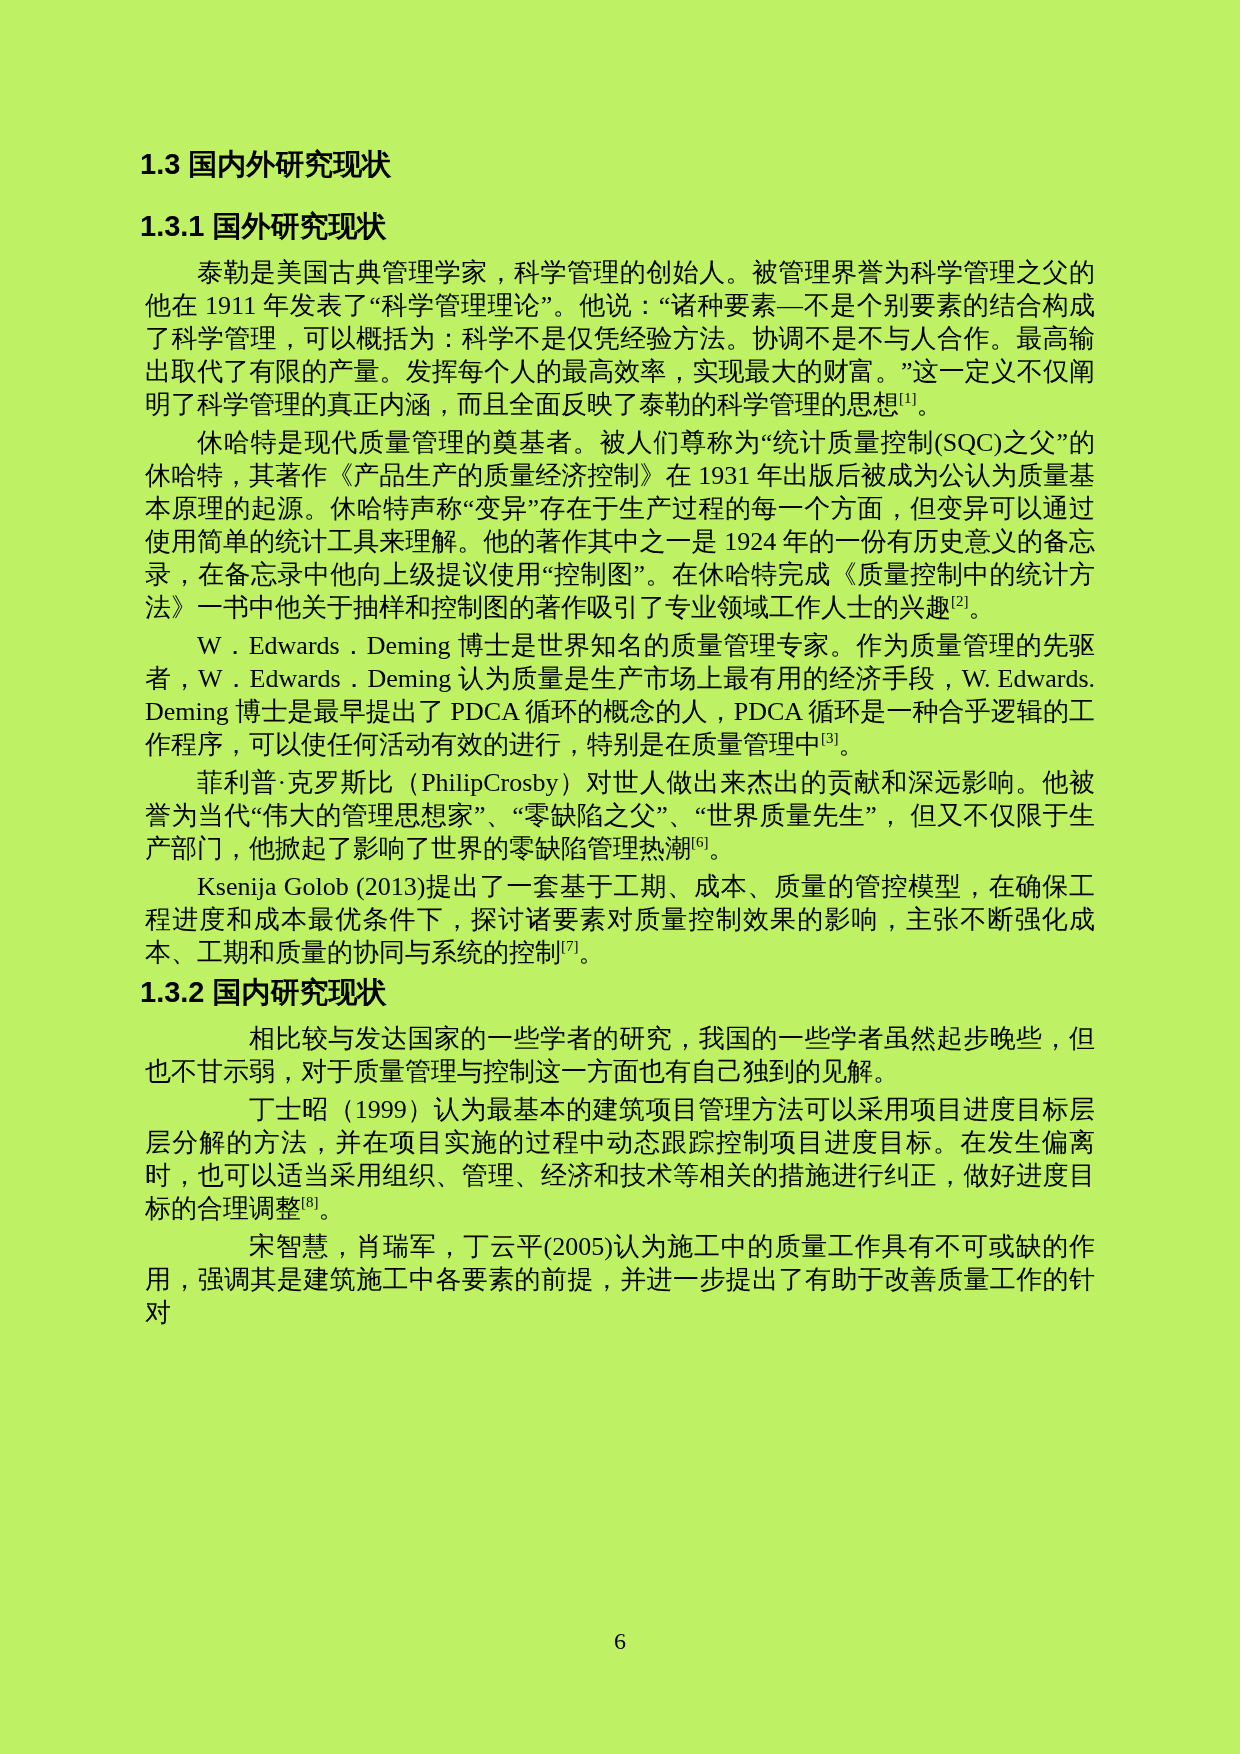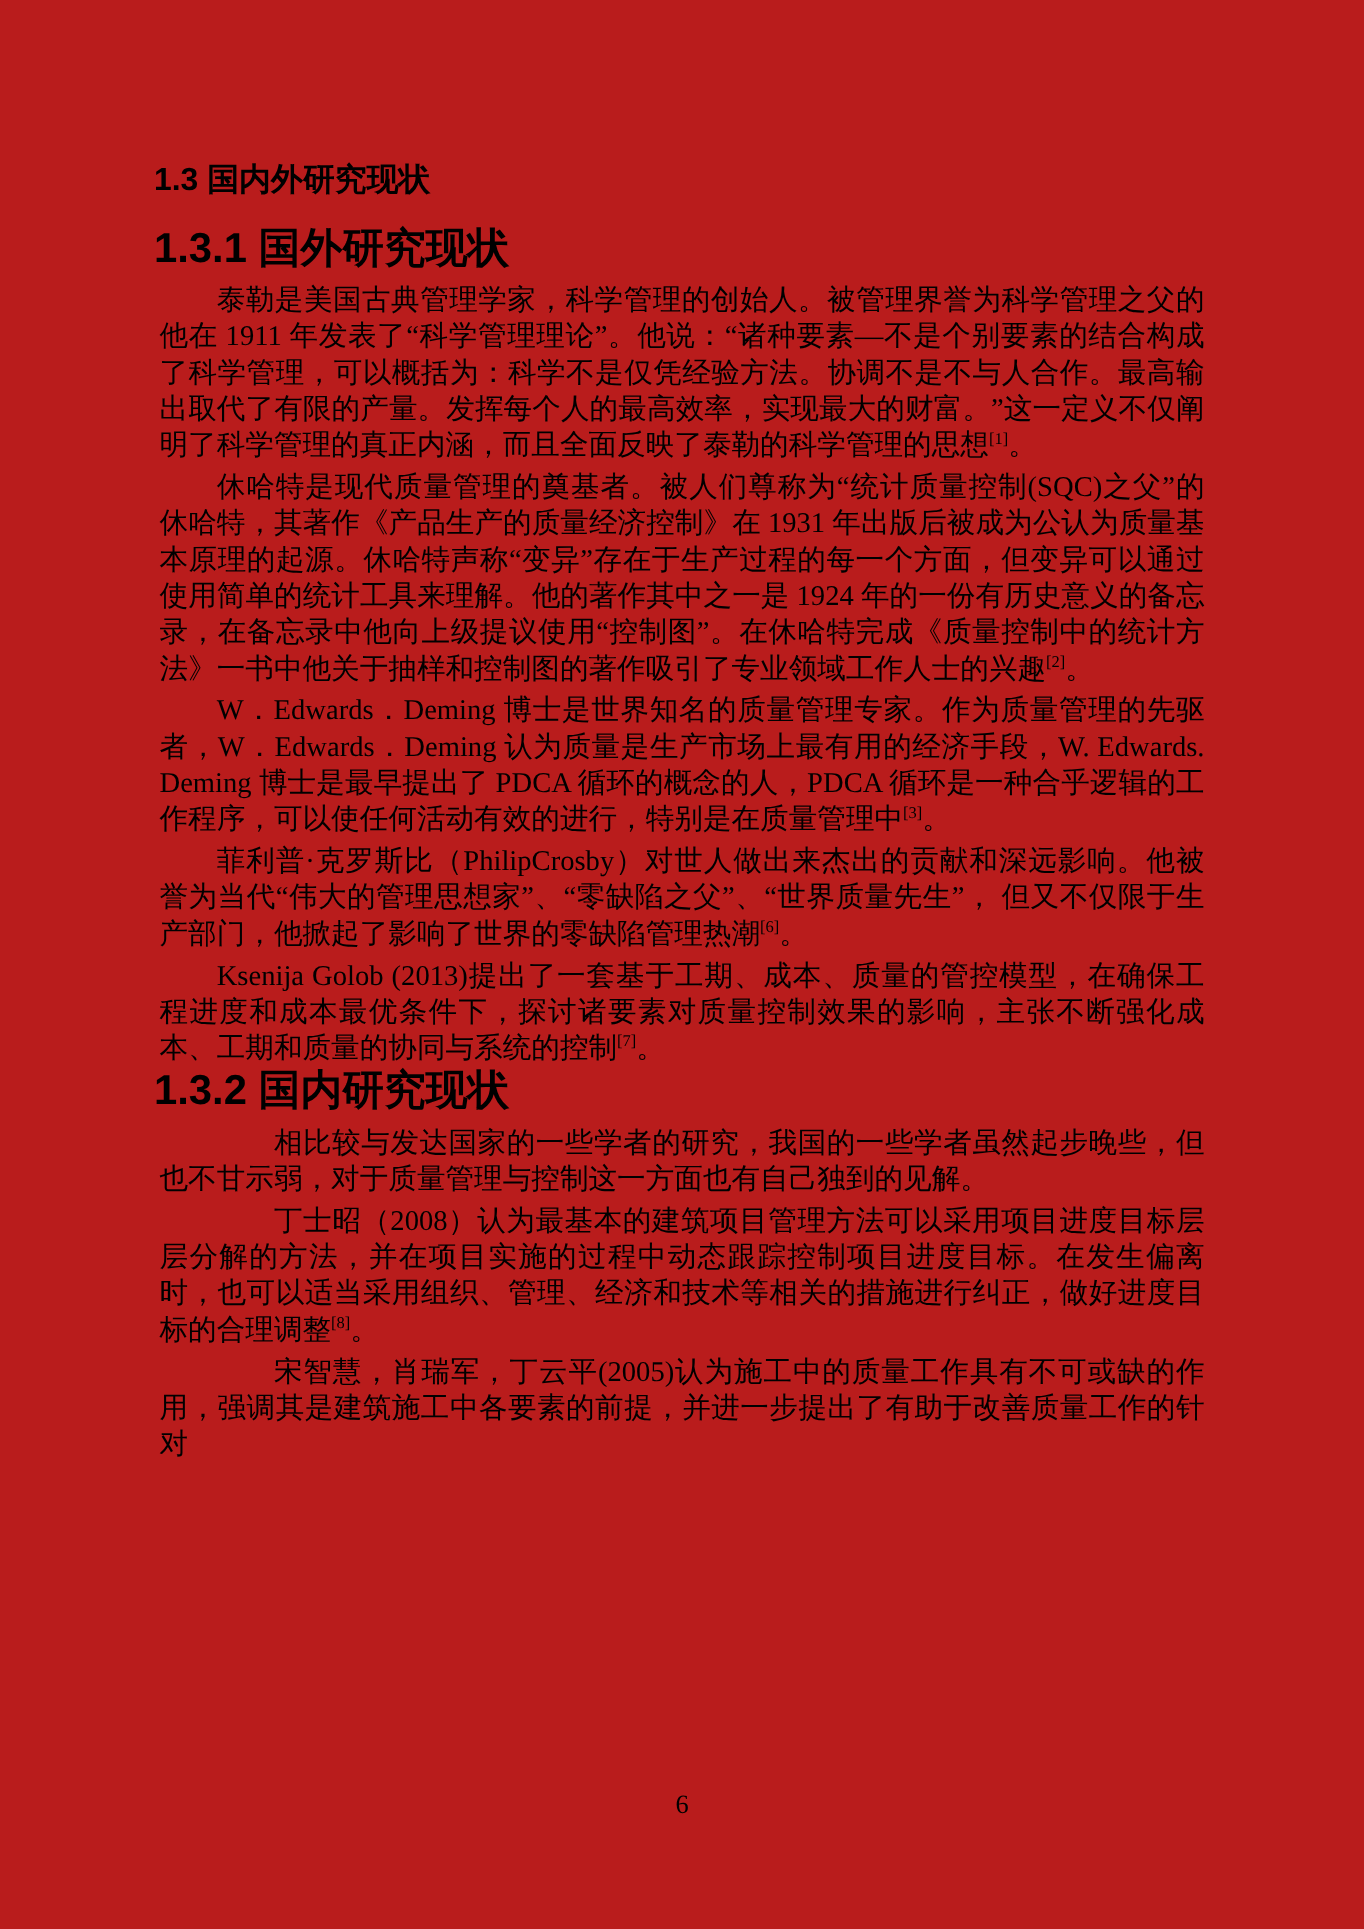--- a/index.html
+++ b/index.html
@@ -4,42 +4,42 @@
 <style>
   html, body {
     margin: 0;
     padding: 0;
     background: #ffffff;
   }
   .page {
     position: relative;
     width: 1240px;
     height: 1754px;
-    background: #b91c1c;
+    background: #bef264;
     overflow: hidden;
     font-family: "Liberation Serif", "DejaVu Serif", serif;
     color: #000000;
   }
   .content {
     position: absolute;
     left: 140px;
     right: 140px;
     top: 146px;
   }
   .h-main {
     font-family: "Liberation Sans", "DejaVu Sans", sans-serif;
     font-weight: bold;
     font-size: 29px;
     line-height: 36px;
     margin: 0 0 26px 0;
   }
   .h-sub {
     font-family: "Liberation Sans", "DejaVu Sans", sans-serif;
     font-weight: bold;
-    font-size: 38px;
+    font-size: 29px;
     line-height: 36px;
     margin: 0 0 12px 0;
   }
   .h-sub.second {
     margin-top: 0;
   }
   p.body-para {
     font-size: 26px;
     line-height: 33px;
     margin: 5px;
@@ -84,20 +84,20 @@
 
 
     <p class="body-para"><span>菲利普·克罗斯比（PhilipCrosby）对世人做出来杰出的贡献和深远影响。他被誉为当代“伟大的管理思想家”、“零缺陷之父”、“世界质量先生”， 但又不仅限于生产部门，他掀起了影响了世界的零缺陷管理热潮</span><sup class="ref">[6]</sup><span>。</span></p>
 
     <p class="body-para"><span>Ksenija Golob (2013)提出了一套基于工期、成本、质量的管控模型，在确保工程进度和成本最优条件下，探讨诸要素对质量控制效果的影响，主张不断强化成本、工期和质量的协同与系统的控制</span><sup class="ref">[7]</sup><span>。</span></p>
 
     <div class="h-sub second">1.3.2 国内研究现状</div>
 
     <p class="body-para deep-indent"><span>相比较与发达国家的一些学者的研究，我国的一些学者虽然起步晚些，但也不甘示弱，对于质量管理与控制这一方面也有自己独到的见解。</span><sup class="ref"></sup><span></span></p>
 
-    <p class="body-para deep-indent"><span>丁士昭（2008）认为最基本的建筑项目管理方法可以采用项目进度目标层层分解的方法，并在项目实施的过程中动态跟踪控制项目进度目标。在发生偏离时，也可以适当采用组织、管理、经济和技术等相关的措施进行纠正，做好进度目标的合理调整</span><sup class="ref">[8]</sup><span>。</span></p>
+    <p class="body-para deep-indent"><span>丁士昭（1999）认为最基本的建筑项目管理方法可以采用项目进度目标层层分解的方法，并在项目实施的过程中动态跟踪控制项目进度目标。在发生偏离时，也可以适当采用组织、管理、经济和技术等相关的措施进行纠正，做好进度目标的合理调整</span><sup class="ref">[8]</sup><span>。</span></p>
 
     <p class="body-para deep-indent"><span>宋智慧，肖瑞军，丁云平(2005)认为施工中的质量工作具有不可或缺的作用，强调其是建筑施工中各要素的前提，并进一步提出了有助于改善质量工作的针对</span><sup class="ref"></sup><span></span></p>
 
   </div>
 
   <div class="page-footer">6</div>
 </div>
 
 </body></html>

